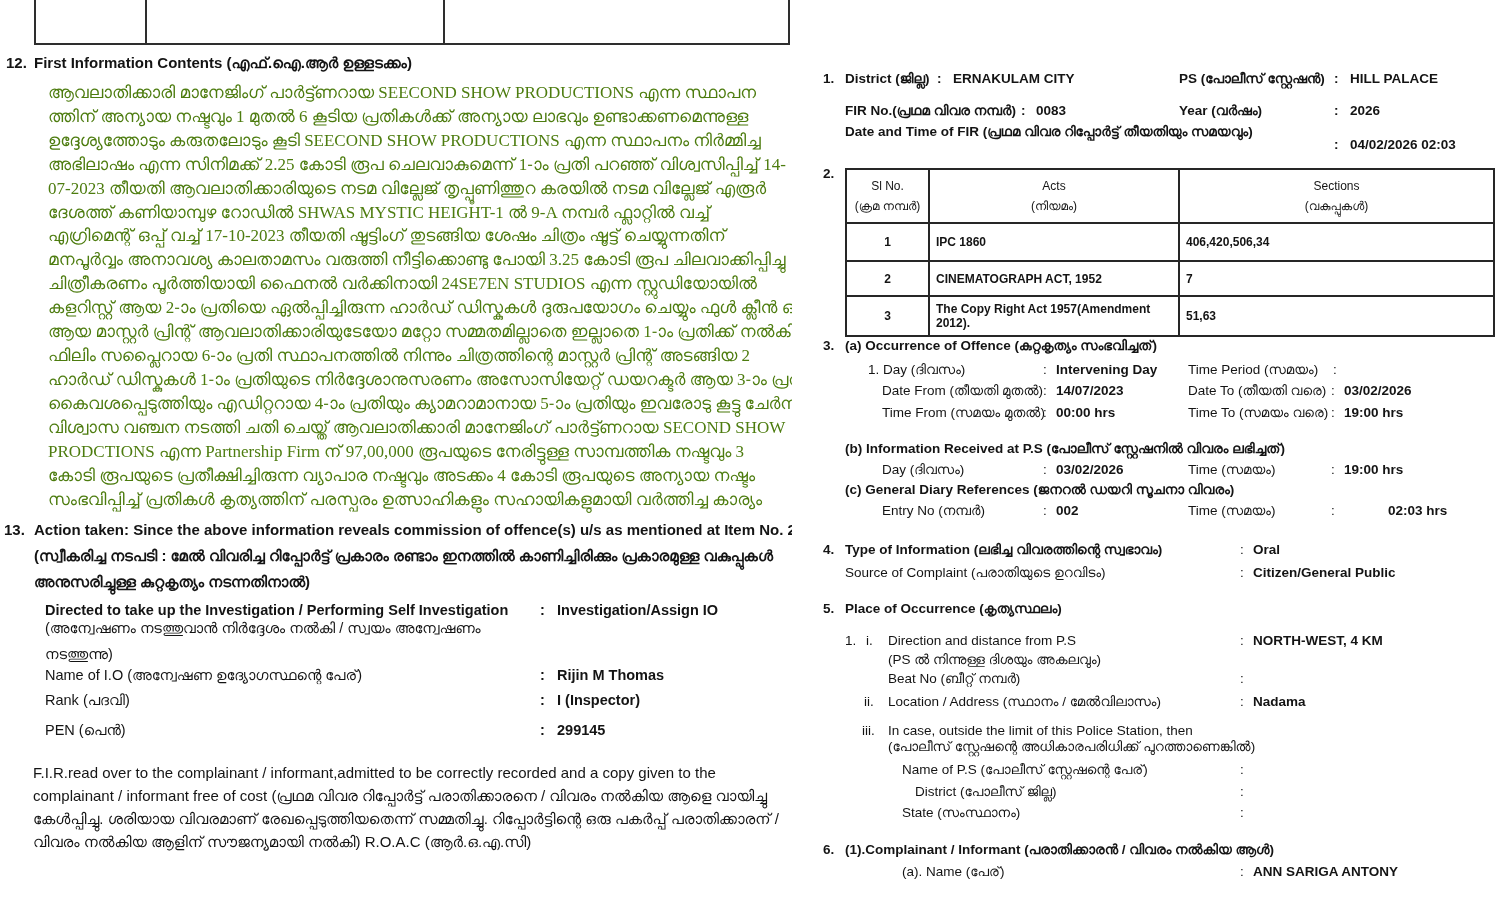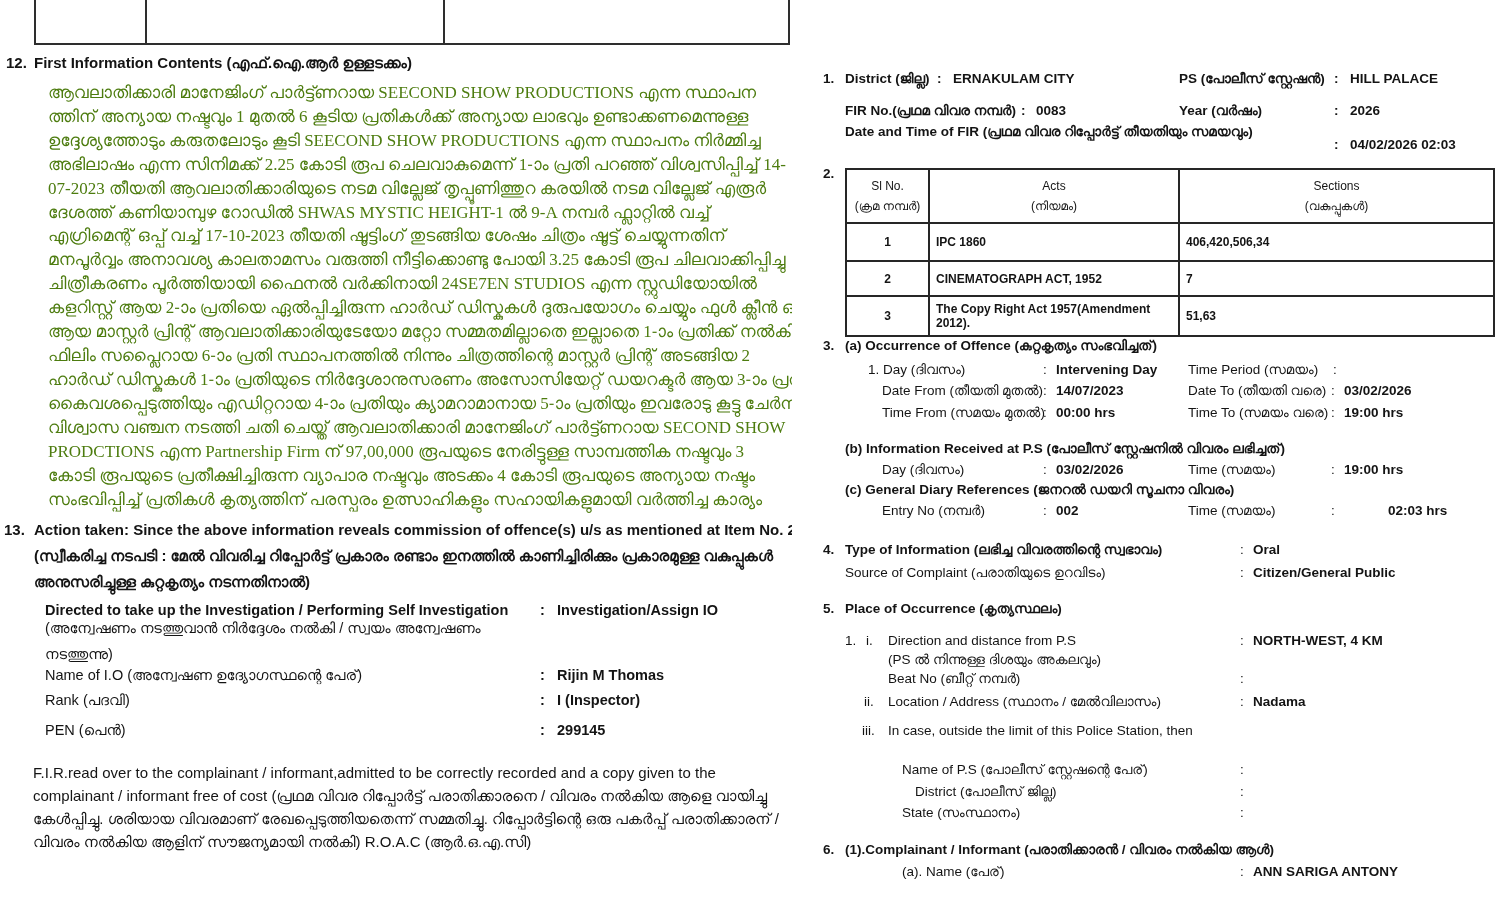--- a/index.html
+++ b/index.html
@@ -214,20 +214,21 @@
     <span class="abs r" style="left:78px;top:671px;">Beat No (ബീറ്റ് നമ്പർ)</span>
     <span class="abs r" style="left:430px;top:671px;">:</span>
 
     <span class="abs r" style="left:54px;top:694px;">ii.</span>
     <span class="abs r" style="left:78px;top:694px;">Location / Address (സ്ഥാനം / മേൽവിലാസം)</span>
     <span class="abs r" style="left:430px;top:694px;">:</span>
     <span class="abs r b" style="left:443px;top:694px;">Nadama</span>
 
     <span class="abs r" style="left:52px;top:723px;">iii.</span>
     <span class="abs r" style="left:78px;top:723px;">In case, outside the limit of this Police Station, then</span>
+    <span class="abs r" style="left:78px;top:739px;">(പോലീസ് സ്റ്റേഷന്റെ അധികാരപരിധിക്ക് പുറത്താണെങ്കിൽ)</span>
 
     <span class="abs r" style="left:92px;top:762px;">Name of P.S (പോലീസ് സ്റ്റേഷന്റെ പേര്)</span>
     <span class="abs r" style="left:430px;top:762px;">:</span>
     <span class="abs r" style="left:105px;top:784px;">District (പോലീസ് ജില്ല)</span>
     <span class="abs r" style="left:430px;top:784px;">:</span>
     <span class="abs r" style="left:92px;top:805px;">State (സംസ്ഥാനം)</span>
     <span class="abs r" style="left:430px;top:805px;">:</span>
 
     <span class="abs r b" style="left:13px;top:842px;">6.</span>
     <span class="abs r b" style="left:35px;top:842px;">(1).Complainant / Informant (പരാതിക്കാരൻ / വിവരം നൽകിയ ആൾ)</span>

